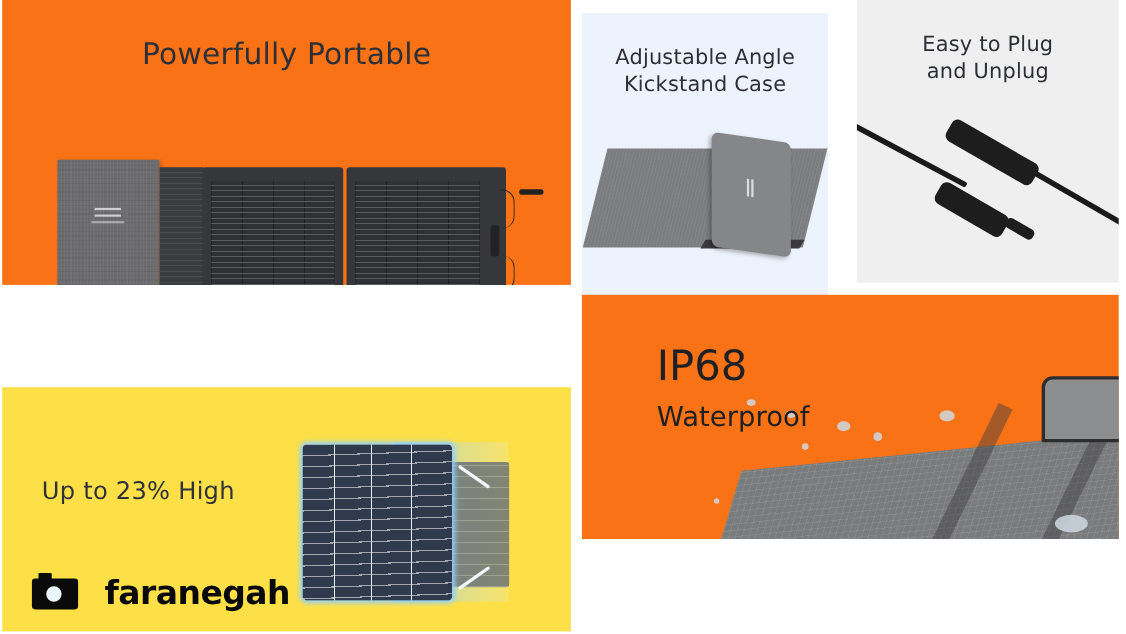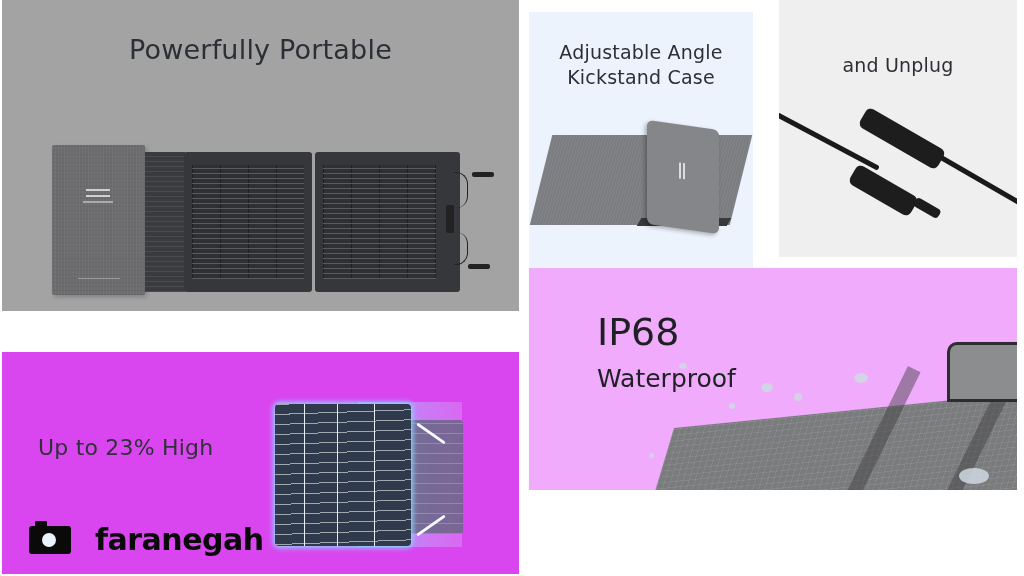--- a/index.html
+++ b/index.html
@@ -1,24 +1,24 @@
 <!DOCTYPE html>
 <html><head>
   <meta charset="utf-8">
   <style>
     * { margin: 0; padding: 0; box-sizing: border-box; }
     html, body { width: 1024px; height: 576px; background: #ffffff; overflow: hidden; }
     body { position: relative; font-family: "DejaVu Sans", sans-serif; color: #2b2d33; }
 
     .panel { position: absolute; overflow: hidden; }
-    .p-portable { left: 2px; top: 0; width: 517px; height: 311px; background: #a3a3a3; }
+    .p-portable { left: 2px; top: 0; width: 517px; height: 259px; background: #f97316; }
     .p-kickstand { left: 529px; top: 12px; width: 224px; height: 257px; background: #edf3fc; }
     .p-plug { left: 779px; top: 0; width: 238px; height: 257px; background: #efefef; }
-    .p-conversion { left: 2px; top: 352px; width: 517px; height: 222px; background: #d946ef; }
-    .p-waterproof { left: 529px; top: 268px; width: 488px; height: 222px; background: #f0abfc; }
+    .p-conversion { left: 2px; top: 352px; width: 517px; height: 222px; background: #fde047; }
+    .p-waterproof { left: 529px; top: 268px; width: 488px; height: 222px; background: #f97316; }
 
     .title { position: absolute; font-weight: normal; color: #2d2f36; letter-spacing: 0.2px; }
     .p-portable .title { left: 0; right: 0; top: 34px; text-align: center; font-size: 27px; }
     .p-kickstand .title, .p-plug .title { left: 0; right: 0; top: 28px; text-align: center; font-size: 19px; line-height: 25px; }
     .p-conversion .title { left: 36px; top: 78px; font-size: 22px; line-height: 36px; color: #2f3138; }
     .ip68 { position: absolute; left: 68px; top: 42px; font-size: 38px; color: #1f2024; }
     .waterproof { position: absolute; left: 68px; top: 96px; font-size: 25px; color: #1f2024; }
 
     
     .cover { position: absolute; left: 50px; top: 145px; width: 93px; height: 150px; background: #6c6c6e;
@@ -123,21 +123,21 @@
     <div class="ks-back"></div>
     <div class="ks-shadow"></div>
     <div class="ks-front">
         <div class="mark"></div>
       </div>
   </div>
 </section>
 
 <section class="panel p-plug">
   <h2 class="title">
-    <br>
+    <span>Easy to Plug</span><br>
     <span>and Unplug</span>
   </h2>
   <div>
     <div class="wire w1"></div>
     <div class="wire w2"></div>
     <div class="plug pl1"></div>
     <div class="plug pl2"></div>
     <div class="plug tip"></div>
   </div>
 </section>

